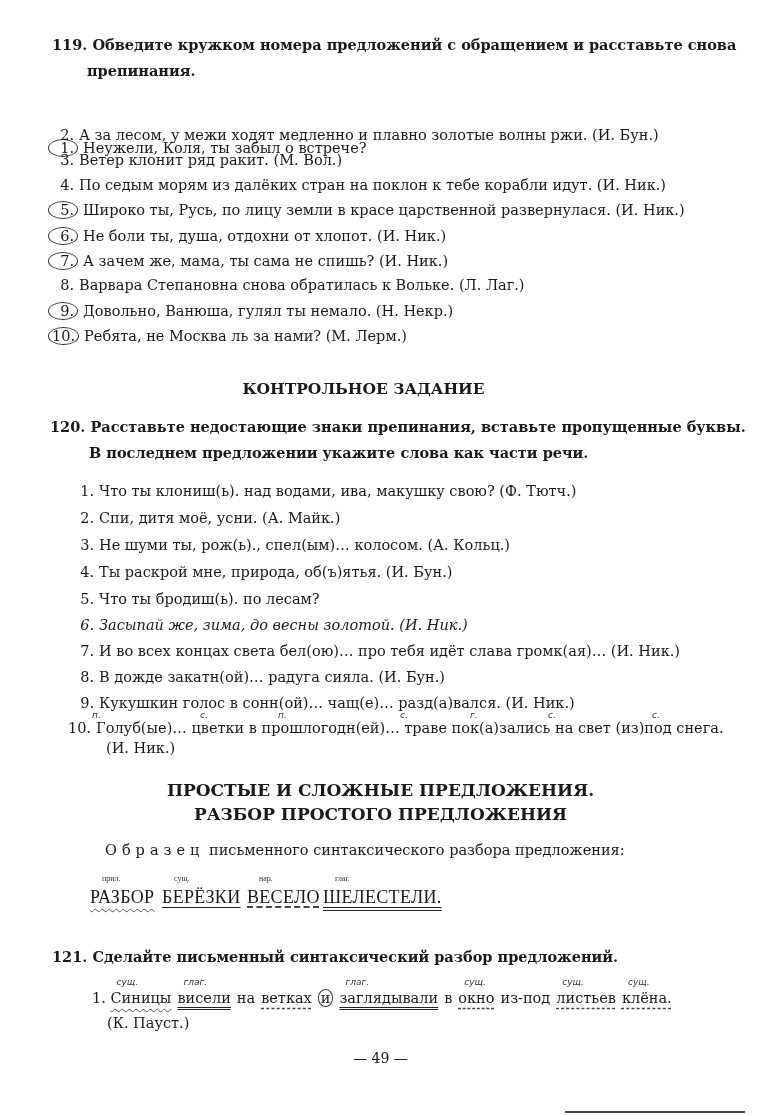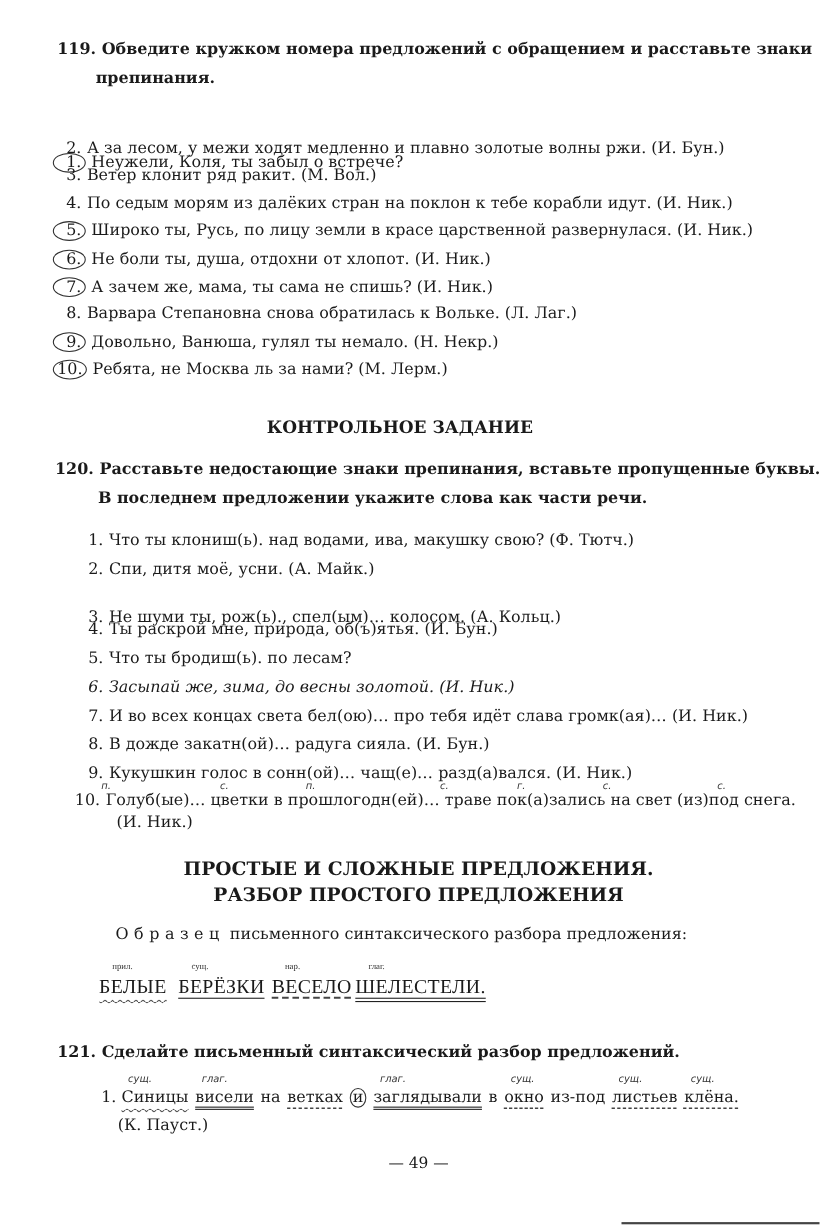--- a/index.html
+++ b/index.html
@@ -25,21 +25,21 @@
   .u-dashed { text-decoration: underline dashed #444; text-underline-offset: 5px; }
   .page-num { font-size: 14px; left: 0; width: 761px; text-align: center; }
   .bottom-rule { position: absolute; left: 565px; top: 1111px; width: 180px; height: 2px; background: #444; }
   .spaced { letter-spacing: 5px; }
 </style>
 </head>
 <body>
 
 <div class="abs task-title" style="left:52px; top:36px;">
   <span class="task-num">119.</span>
-  <span>Обведите кружком номера предложений с обращением и расставьте знаки</span>
+  <span>Обведите кружком номера предложений с обращением и расставьте снова</span>
 </div>
 <div class="abs task-title" style="left:87px; top:62px;">препинания.</div>
 
 <div id="ex119-list">
     <div class="abs line" style="left: 52px; top: 102px; margin-top: 37px;"><span class="num circ">1.</span><span>Неужели, Коля, ты забыл о встрече?</span></div>
     <div class="abs line" style="left: 52px; top: 127px;"><span class="num">2.</span><span>А за лесом, у межи ходят медленно и плавно золотые волны ржи. (И. Бун.)</span></div>
     <div class="abs line" style="left: 52px; top: 152px;"><span class="num">3.</span><span>Ветер клонит ряд ракит. (М. Вол.)</span></div>
     <div class="abs line" style="left: 52px; top: 177px;"><span class="num">4.</span><span>По седым морям из далёких стран на поклон к тебе корабли идут. (И. Ник.)</span></div>
     <div class="abs line" style="left: 52px; top: 201px;"><span class="num circ">5.</span><span>Широко ты, Русь, по лицу земли в красе царственной развернулася. (И. Ник.)</span></div>
     <div class="abs line" style="left: 52px; top: 227px;"><span class="num circ">6.</span><span>Не боли ты, душа, отдохни от хлопот. (И. Ник.)</span></div>
@@ -53,21 +53,21 @@
 
 <div class="abs task-title" style="left:50px; top:418px;">
   <span class="task-num">120.</span>
   <span>Расставьте недостающие знаки препинания, вставьте пропущенные буквы.</span>
 </div>
 <div class="abs task-title" style="left:89px; top:444px;">В последнем предложении укажите слова как части речи.</div>
 
 <div id="ex120-list">
     <div class="abs line" style="left: 72px; top: 483px;"><span class="num">1.</span><span>Что ты клониш(ь). над водами, ива, макушку свою? (Ф. Тютч.)</span></div>
     <div class="abs line" style="left: 72px; top: 510px;"><span class="num">2.</span><span>Спи, дитя моё, усни. (А. Майк.)</span></div>
-    <div class="abs line" style="left: 72px; top: 537px; margin-top: 16px;"><span class="num">3.</span><span>Не шуми ты, рож(ь)., спел(ым)… колосом. (А. Кольц.)</span></div>
+    <div class="abs line" style="left: 72px; top: 537px;"><span class="num">3.</span><span>Не шуми ты, рож(ь)., спел(ым)… колосом. (А. Кольц.)</span></div>
     <div class="abs line" style="left: 72px; top: 564px;"><span class="num">4.</span><span>Ты раскрой мне, природа, об(ъ)ятья. (И. Бун.)</span></div>
     <div class="abs line" style="left: 72px; top: 591px;"><span class="num">5.</span><span>Что ты бродиш(ь). по лесам?</span></div>
     <div class="abs line" style="left: 72px; top: 617px; font-style: italic;"><span class="num">6.</span><span>Засыпай же, зима, до весны золотой. (И. Ник.)</span></div>
     <div class="abs line" style="left: 72px; top: 643px;"><span class="num">7.</span><span>И во всех концах света бел(ою)… про тебя идёт слава громк(ая)… (И. Ник.)</span></div>
     <div class="abs line" style="left: 72px; top: 669px;"><span class="num">8.</span><span>В дожде закатн(ой)… радуга сияла. (И. Бун.)</span></div>
     <div class="abs line" style="left: 72px; top: 695px;"><span class="num">9.</span><span>Кукушкин голос в сонн(ой)… чащ(е)… разд(а)вался. (И. Ник.)</span></div>
     <div class="abs line" style="left: 68px; top: 720px;"><span class="num">10.</span><span>Голуб(ые)… цветки в прошлогодн(ей)… траве пок(а)зались на свет (из)под снега.</span></div>
     <span class="hand" style="left: 92px; top: 710px;">п.</span>
     <span class="hand" style="left: 200px; top: 710px;">с.</span>
     <span class="hand" style="left: 278px; top: 710px;">п.</span>
@@ -82,21 +82,21 @@
 <div class="abs big-heading" style="top:780px;">ПРОСТЫЕ И СЛОЖНЫЕ ПРЕДЛОЖЕНИЯ.</div>
 <div class="abs big-heading" style="top:804px;">РАЗБОР ПРОСТОГО ПРЕДЛОЖЕНИЯ</div>
 
 <div class="abs line" style="left:105px; top:842px;">
   <span class="spaced">Образец</span>
   <span>письменного синтаксического разбора предложения:</span>
 </div>
 
 <div id="sample-sentence">
     <span class="pos" style="left: 102px; top: 874px;">прил.</span>
-    <span class="abs sample-word u-wavy" style="left: 90px; top: 887px;">БЕЛЫЕ</span>
+    <span class="abs sample-word u-wavy" style="left: 90px; top: 887px;">РАЗБОР</span>
     <span class="pos" style="left: 174px; top: 874px;">сущ.</span>
     <span class="abs sample-word u-single" style="left: 162px; top: 887px;">БЕРЁЗКИ</span>
     <span class="pos" style="left: 259px; top: 874px;">нар.</span>
     <span class="abs sample-word u-dashdot" style="left: 247px; top: 887px;">ВЕСЕЛО</span>
     <span class="pos" style="left: 335px; top: 874px;">глаг.</span>
     <span class="abs sample-word u-double" style="left: 323px; top: 887px;">ШЕЛЕСТЕЛИ.</span>
   </div>
 
 <div class="abs task-title" style="left:52px; top:948px;">
   <span class="task-num">121.</span>

